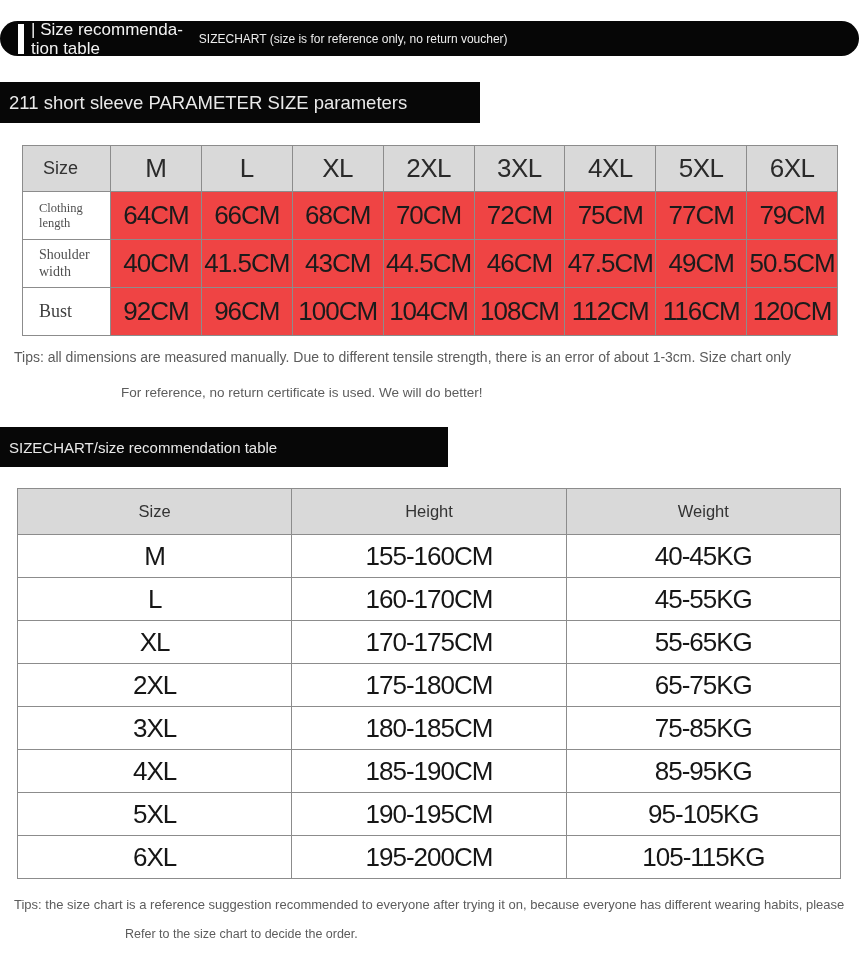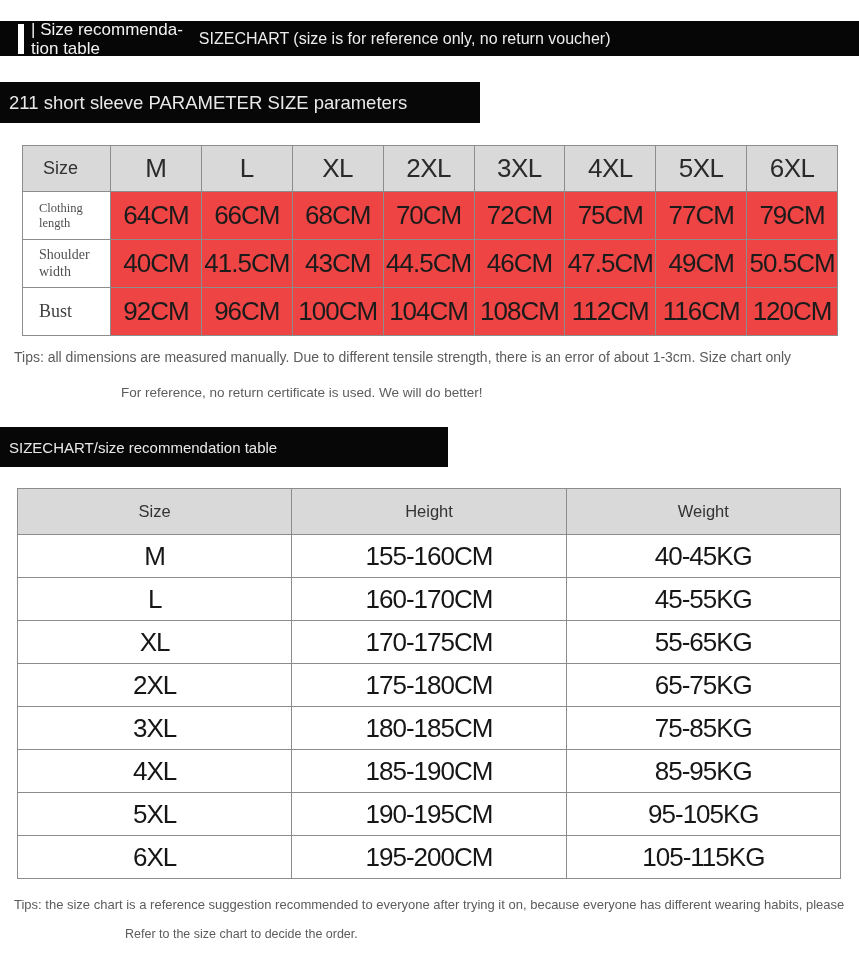--- a/index.html
+++ b/index.html
@@ -11,33 +11,34 @@
     overflow: hidden;
   }
 
   
   .top-bar {
     position: absolute; top: 21px; left: 0;
     width: 859px; height: 35px;
     background: #060606;
     display: flex; align-items: center;
     color: #f2f2f2;
+    border-radius: 21px;
   }
   .marker {
     width: 6px; height: 30px; background: #ffffff;
     margin-left: 18px; flex: 0 0 auto;
   }
   .top-title {
     margin-left: 7px;
     font-size: 17px; line-height: 19px;
     color: #f2f2f2; white-space: nowrap;
   }
   .top-subtitle {
     margin-left: 16px;
-    font-size: 16px; color: #ededed; white-space: nowrap;
+    font-size: 12px; color: #ededed; white-space: nowrap;
   }
 
   
   .banner {
     position: absolute; left: 0;
     background: #070707; color: #e9e9e9;
     display: flex; align-items: center;
     padding-left: 9px; white-space: nowrap;
   }
   .banner-1 { top: 82px; width: 480px; height: 41px; font-size: 18.5px; }

